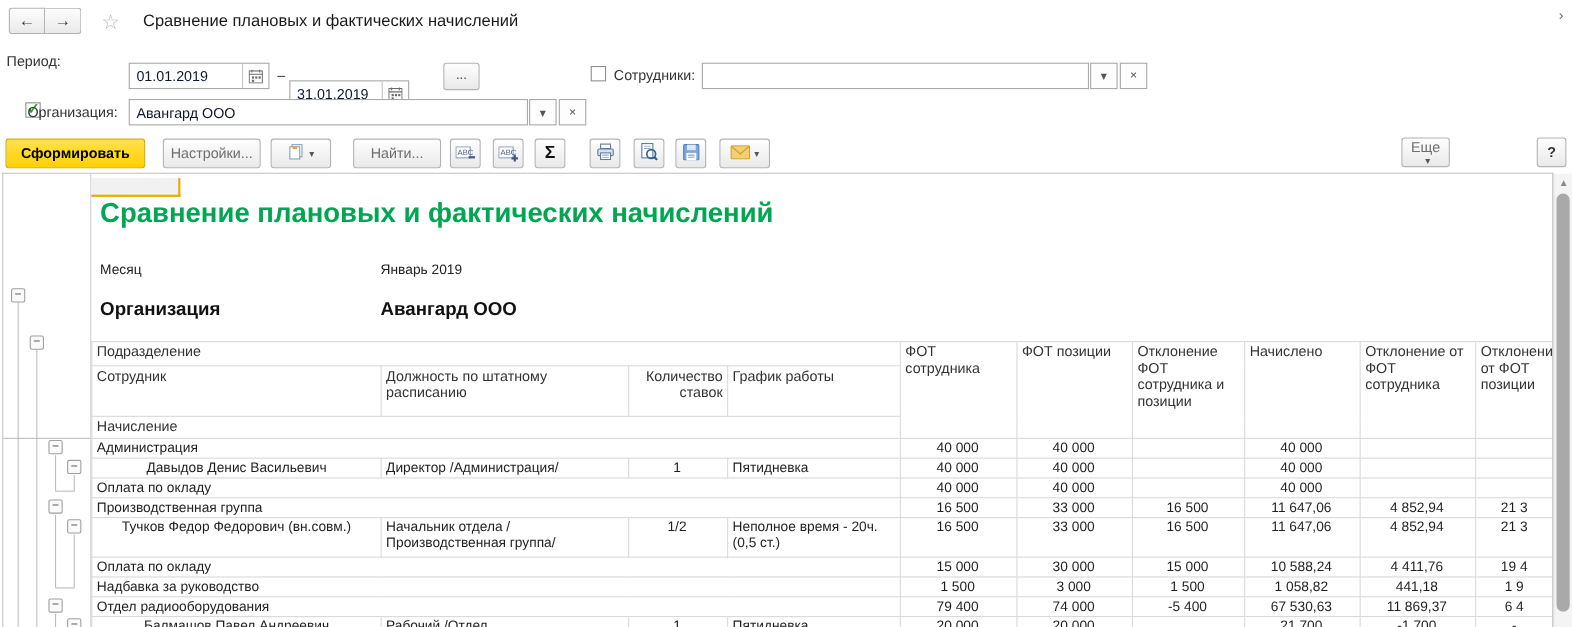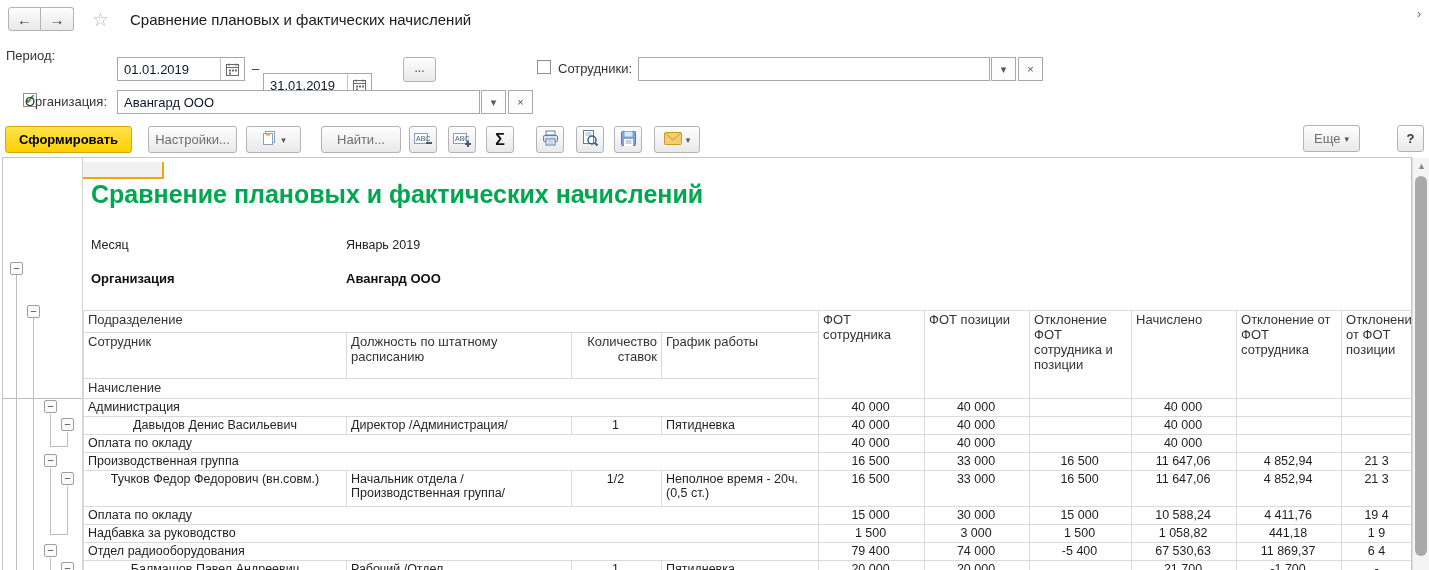--- a/index.html
+++ b/index.html
@@ -44,21 +44,21 @@
   .gutter-line-v { position:absolute; width:1px; background:#bdbdbd; }
   .gutter-line-h { position:absolute; height:1px; background:#bdbdbd; }
   .expander { position:absolute; width:13px; height:13px; border:1px solid #9f9f9f; background:#fafafa;
               border-radius:2px; font-size:11px; line-height:10px; text-align:center; color:#444; cursor:pointer; }
   .gutter-sep { position:absolute; width:1px; background:#d2d2d2; }
 
   .selcell { left:80px; top:4px; width:81px; height:17px; background:#f1f1f1;
              border-right:2px solid #efa900; border-bottom:2px solid #efa900; }
   .rtitle { left:88px; top:22px; font-size:25px; font-weight:bold; color:#00a650; white-space:nowrap; }
   .rlabel { font-size:12.5px; color:#222; }
-  .rbold  { font-size:13px; font-weight:bold; color:#111; }
+  .rbold  { font-size:17px; font-weight:bold; color:#111; }
 
   table.rep { position:absolute; left:80px; top:152px; border-collapse:collapse; table-layout:fixed; width:1330px;
               font-size:12.5px; color:#1f1f1f; }
   table.rep td { border:1px solid #dadada; padding:1px 4px; vertical-align:top; overflow:hidden; white-space:nowrap; }
   table.rep td.wrap { white-space:normal; }
   table.rep td.hd { font-size:13px; color:#333; }
   table.rep td.num { text-align:center; padding-right:6px; }
   table.rep tr { height:18px; }
   table.rep tr.hr1 { height:22px;margin-top:41px; }
   table.rep tr.hr2 { height:46px; }
@@ -196,21 +196,21 @@
           <line x1="4.5" y1="12" x2="10.5" y2="12" stroke="#8aa0bc"></line>
         </svg></span>
   </div>
   <div class="abs tbtn" style="left:654px; top:126px; width:46px;">
     <span><svg width="18" height="13" viewBox="0 0 18 13">
           <rect x="0.5" y="0.5" width="17" height="12" rx="1" fill="#f3cf72" stroke="#c9992e"></rect>
           <polyline points="1,1 9,8 17,1" fill="none" stroke="#c9992e"></polyline>
         </svg></span>
     <span class="carr">▾</span>
   </div>
-  <div class="abs tbtn" style="left:1303px; top:125px; width:57px;">
+  <div class="abs tbtn" style="left:1274px; top:125px; width:44px;flex-direction:column;">
     <span>Еще</span>
     <span class="carr">▾</span>
   </div>
   <div class="abs tbtn icon" style="left:1397px; top:125px; width:27px; color:#333; font-weight:bold;">?</div>
 
   
   <div class="abs report-frame">
 
     <div class="gutter-sep" style="left:79px; top:0; height:413px;"></div>
     <div class="gutter-line-h" style="left:0; top:240px; width:79px;"></div>

